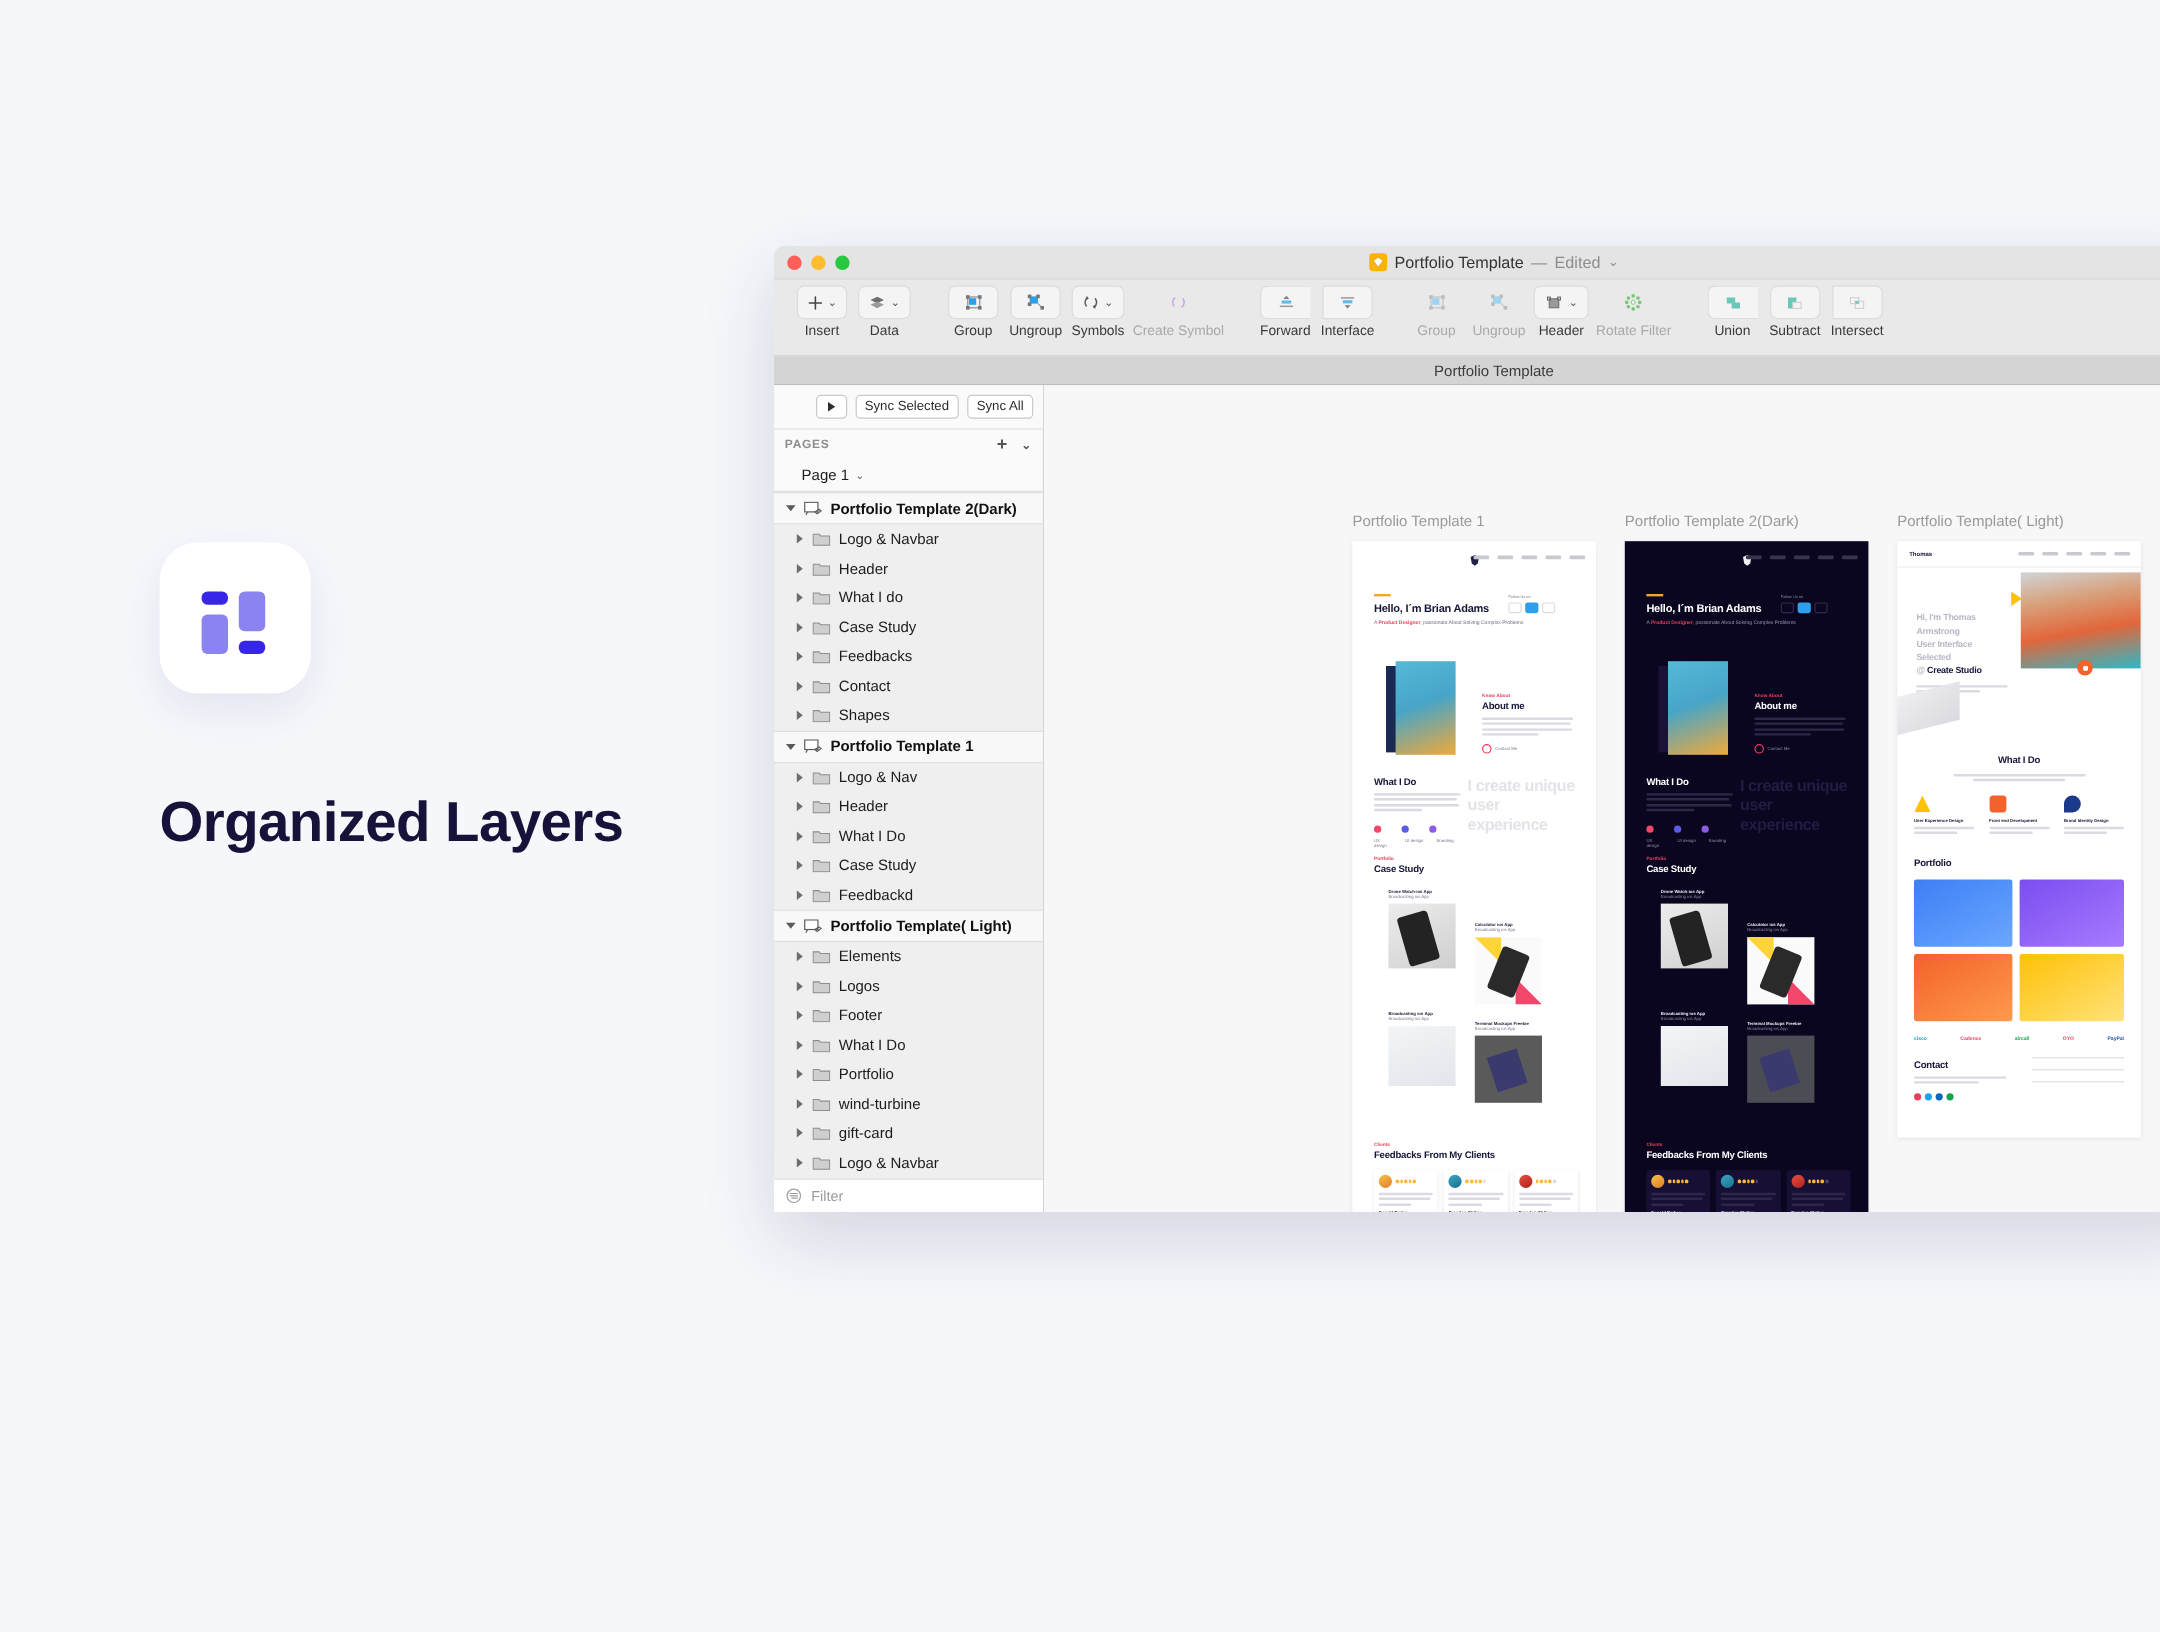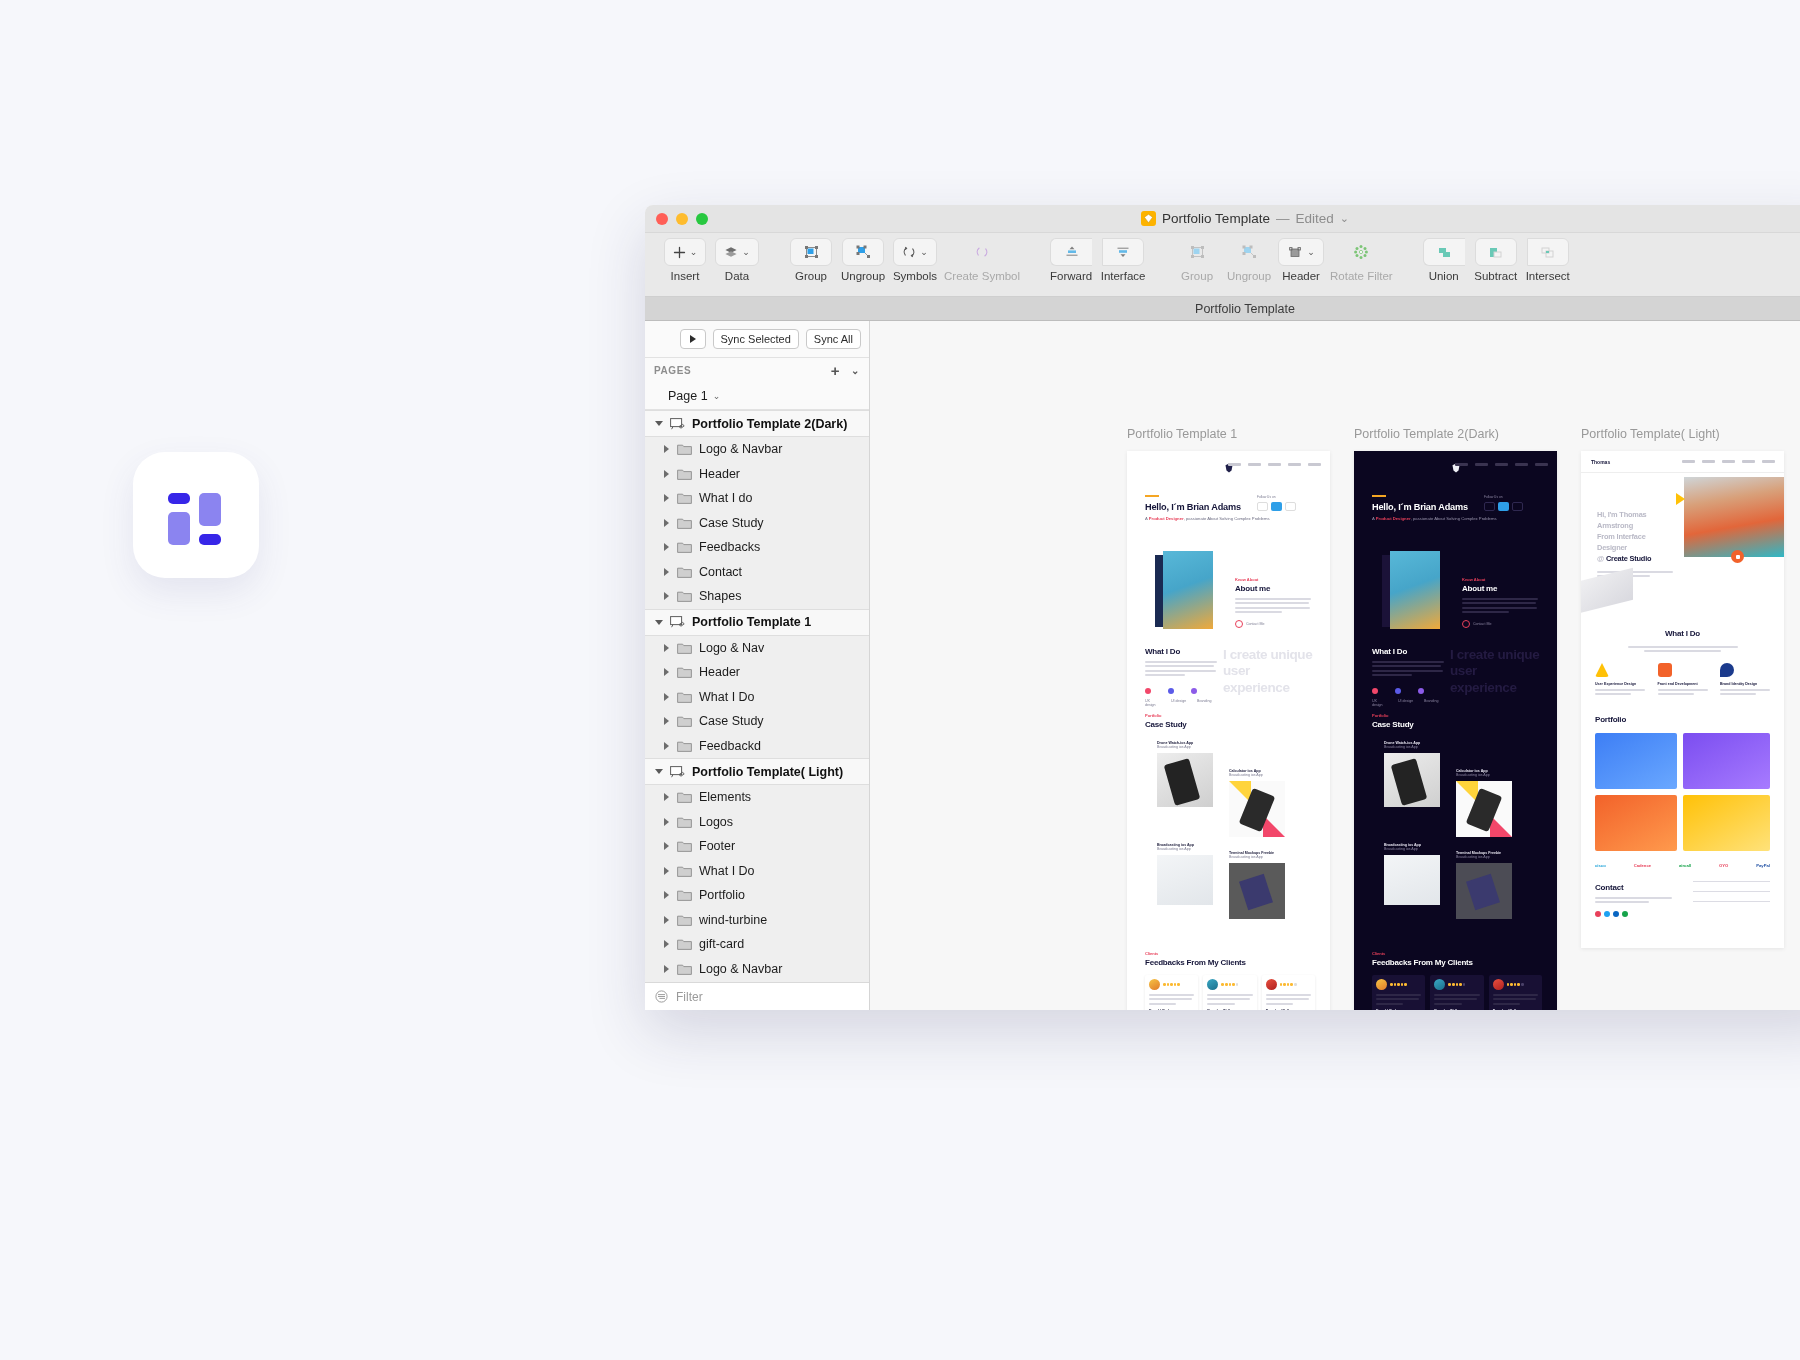--- a/index.html
+++ b/index.html
@@ -233,21 +233,21 @@
 <section class="promo">
   <div class="promo-logo">
     <span class="logo-grid">
       <i class="lg-a"></i>
         <i class="lg-b"></i>
         <i class="lg-c"></i>
         <i class="lg-d"></i>
     </span>
   </div>
   <h1 class="promo-title">
-    <br>
+    <span>Organized Layers</span><br>
   </h1>
 </section>
 
 <section class="win">
 
   <div class="titlebar">
     <div class="traffic">
       <span class="tl-red"></span>
       <span class="tl-yellow"></span>
       <span class="tl-green"></span>
@@ -1038,21 +1038,21 @@
 
         <div class="mp face" style="left:103px; top:26px; width:100px; height:80px;"></div>
         <span style="position:absolute;left:95px;top:42px;width:0;height:0;border-left:9px solid #ffc107;border-top:6px solid transparent;border-bottom:6px solid transparent;display:block;"></span>
         <span style="position:absolute;left:150px;top:99px;width:13px;height:13px;border-radius:50%;background:#f2622a;display:flex;align-items:center;justify-content:center;">
           <span style="display:block;width:4px;height:4px;background:#fff;border-radius:1px;"></span>
         </span>
 
         <div class="mp" style="left:16px; top:58px; width:76px;">
           <div class="h-title">
             <span>Hi, I'm Thomas Armstrong</span><br>
-            <span>From Interface Designer</span><br>
+            <span>User Interface Selected</span><br>
             <span>@ </span><b>Create Studio</b>
           </div>
           <div class="lines" style="margin-top:6px;">
               <i style="width:100%"></i>
               <i style="width:70%"></i>
             </div>
           <div style="display:flex;gap:5px;margin-top:7px;align-items:center;">
             <span style="font-size:4px;font-weight:bold;color:#16163a;">Hire</span>
             <span style="display:block;width:7px;height:3px;background:#d5d5de;border-radius:1px;"></span>
           </div>

